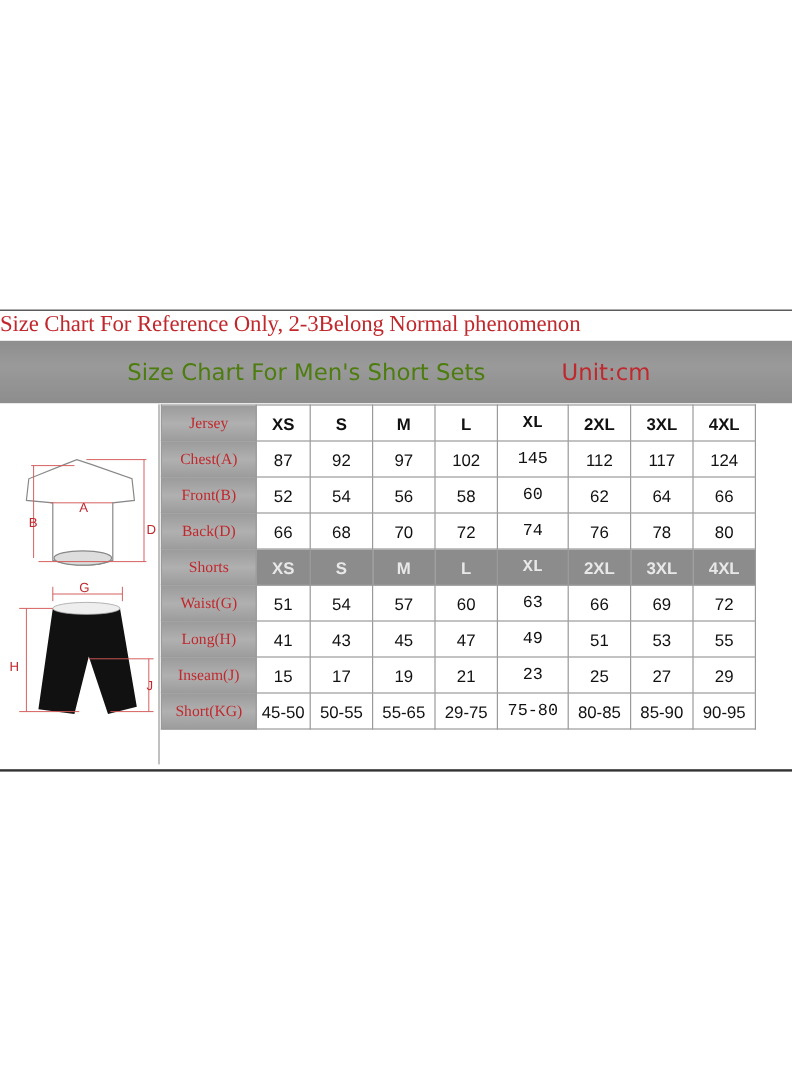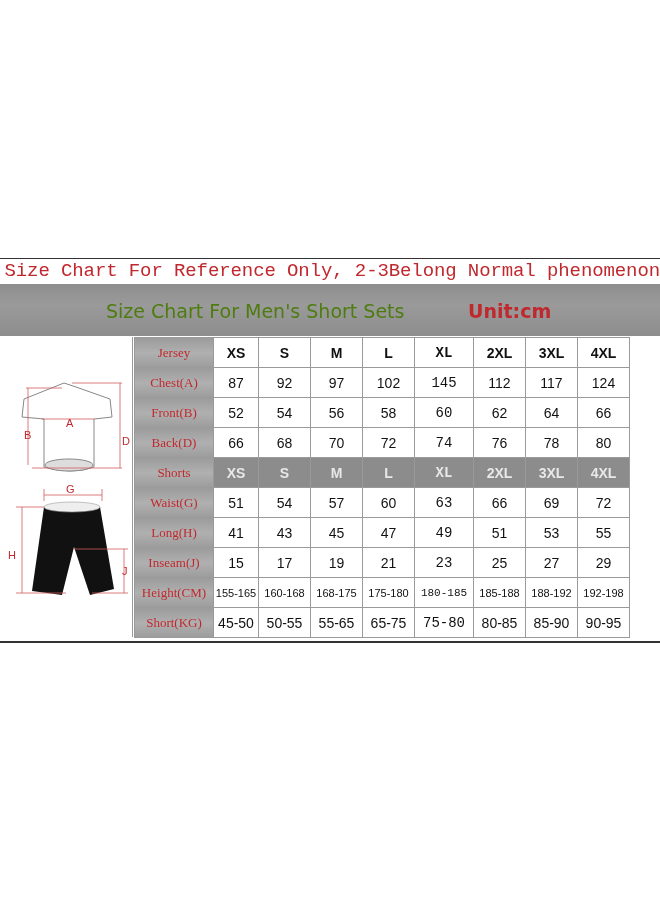--- a/index.html
+++ b/index.html
@@ -1,21 +1,21 @@
 <!DOCTYPE html>
 <html><head>
 <meta charset="utf-8">
 <style>
   html, body { margin:0; padding:0; }
   body { width:660px; height:900px; background:#ffffff; position:relative; overflow:hidden; font-family:"Liberation Sans", sans-serif; }
   .frame { position:absolute; left:0; top:258px; width:660px; height:382px; border-top:1px solid #333; border-bottom:2px solid #333; background:#fff; }
-  .notice { position:absolute; left:0; top:259px; width:660px; height:24px; text-align:right; color:#c0282d; font-size:19px; line-height:24px; font-family:Liberation Mono, monospace; letter-spacing:-0.1px; }
+  .notice { position:absolute; left:0; top:259px; width:660px; height:24px; text-align:left; color:#c0282d; font-size:19px; line-height:24px; font-family:Liberation Serif, serif; letter-spacing:-0.1px; }
   .banner { position:absolute; left:0; top:284px; width:660px; height:52px; background:linear-gradient(#8e8e8e,#9a9a9a 40%,#8d8d8d); }
   .banner-title { position:absolute; left:106px; top:300px; color:#4d7c0f; font-size:19px; font-family:"DejaVu Sans", sans-serif; }
-  .banner-unit { position:absolute; left:468px; top:300px; color:#c0282d; font-size:19px; font-family:"DejaVu Sans", sans-serif;font-weight:bold; }
+  .banner-unit { position:absolute; left:468px; top:300px; color:#c0282d; font-size:19px; font-family:"DejaVu Sans", sans-serif; }
   .illus { position:absolute; left:2px; top:337px; width:130px; height:300px; background:#fff; border-right:1px solid #999; }
   table.grid { position:absolute; left:134px; top:337px; border-collapse:collapse; }
   table.grid td { border:1px solid #9a9a9a; height:29px; padding:0; text-align:center; vertical-align:middle; font-size:14px; color:#111; }
   td.rowlbl { width:78px; background:linear-gradient(#9c9c9c,#b0b0b0 50%,#9c9c9c); color:#c0282d !important; font-family:Liberation Serif, serif; font-size:13px !important; white-space:nowrap; }
   td.hdr { font-weight:bold; font-size:14px; }
   tr.shorts td.val { background:#8c8c8c; color:#e8e8e8; font-weight:bold; }
   td.small { font-size:11px !important; }
   td.w48 { width:44px; } td.w54 { width:51px; } td.w60 { width:58px;font-family:Liberation Mono, monospace; }
 </style>
 </head>
@@ -151,35 +151,24 @@
         <td class="val w48">15</td>
         <td class="val w54">17</td>
         <td class="val w54">19</td>
         <td class="val w54">21</td>
         <td class="val w60">23</td>
         <td class="val w54">25</td>
         <td class="val w54">27</td>
         <td class="val w54">29</td>
       </tr>
       <tr>
-        <td class="rowlbl">Height(CM)</td>
-        <td class="val w48 small">155-165</td>
-        <td class="val w54 small">160-168</td>
-        <td class="val w54 small">168-175</td>
-        <td class="val w54 small">175-180</td>
-        <td class="val w60 small">180-185</td>
-        <td class="val w54 small">185-188</td>
-        <td class="val w54 small">188-192</td>
-        <td class="val w54 small">192-198</td>
-      </tr>
-      <tr>
         <td class="rowlbl">Short(KG)</td>
         <td class="val w48">45-50</td>
         <td class="val w54">50-55</td>
         <td class="val w54">55-65</td>
-        <td class="val w54">65-75</td>
+        <td class="val w54">29-75</td>
         <td class="val w60">75-80</td>
         <td class="val w54">80-85</td>
         <td class="val w54">85-90</td>
         <td class="val w54">90-95</td>
       </tr>
     </tbody>
 </table>
 
 </body></html>

